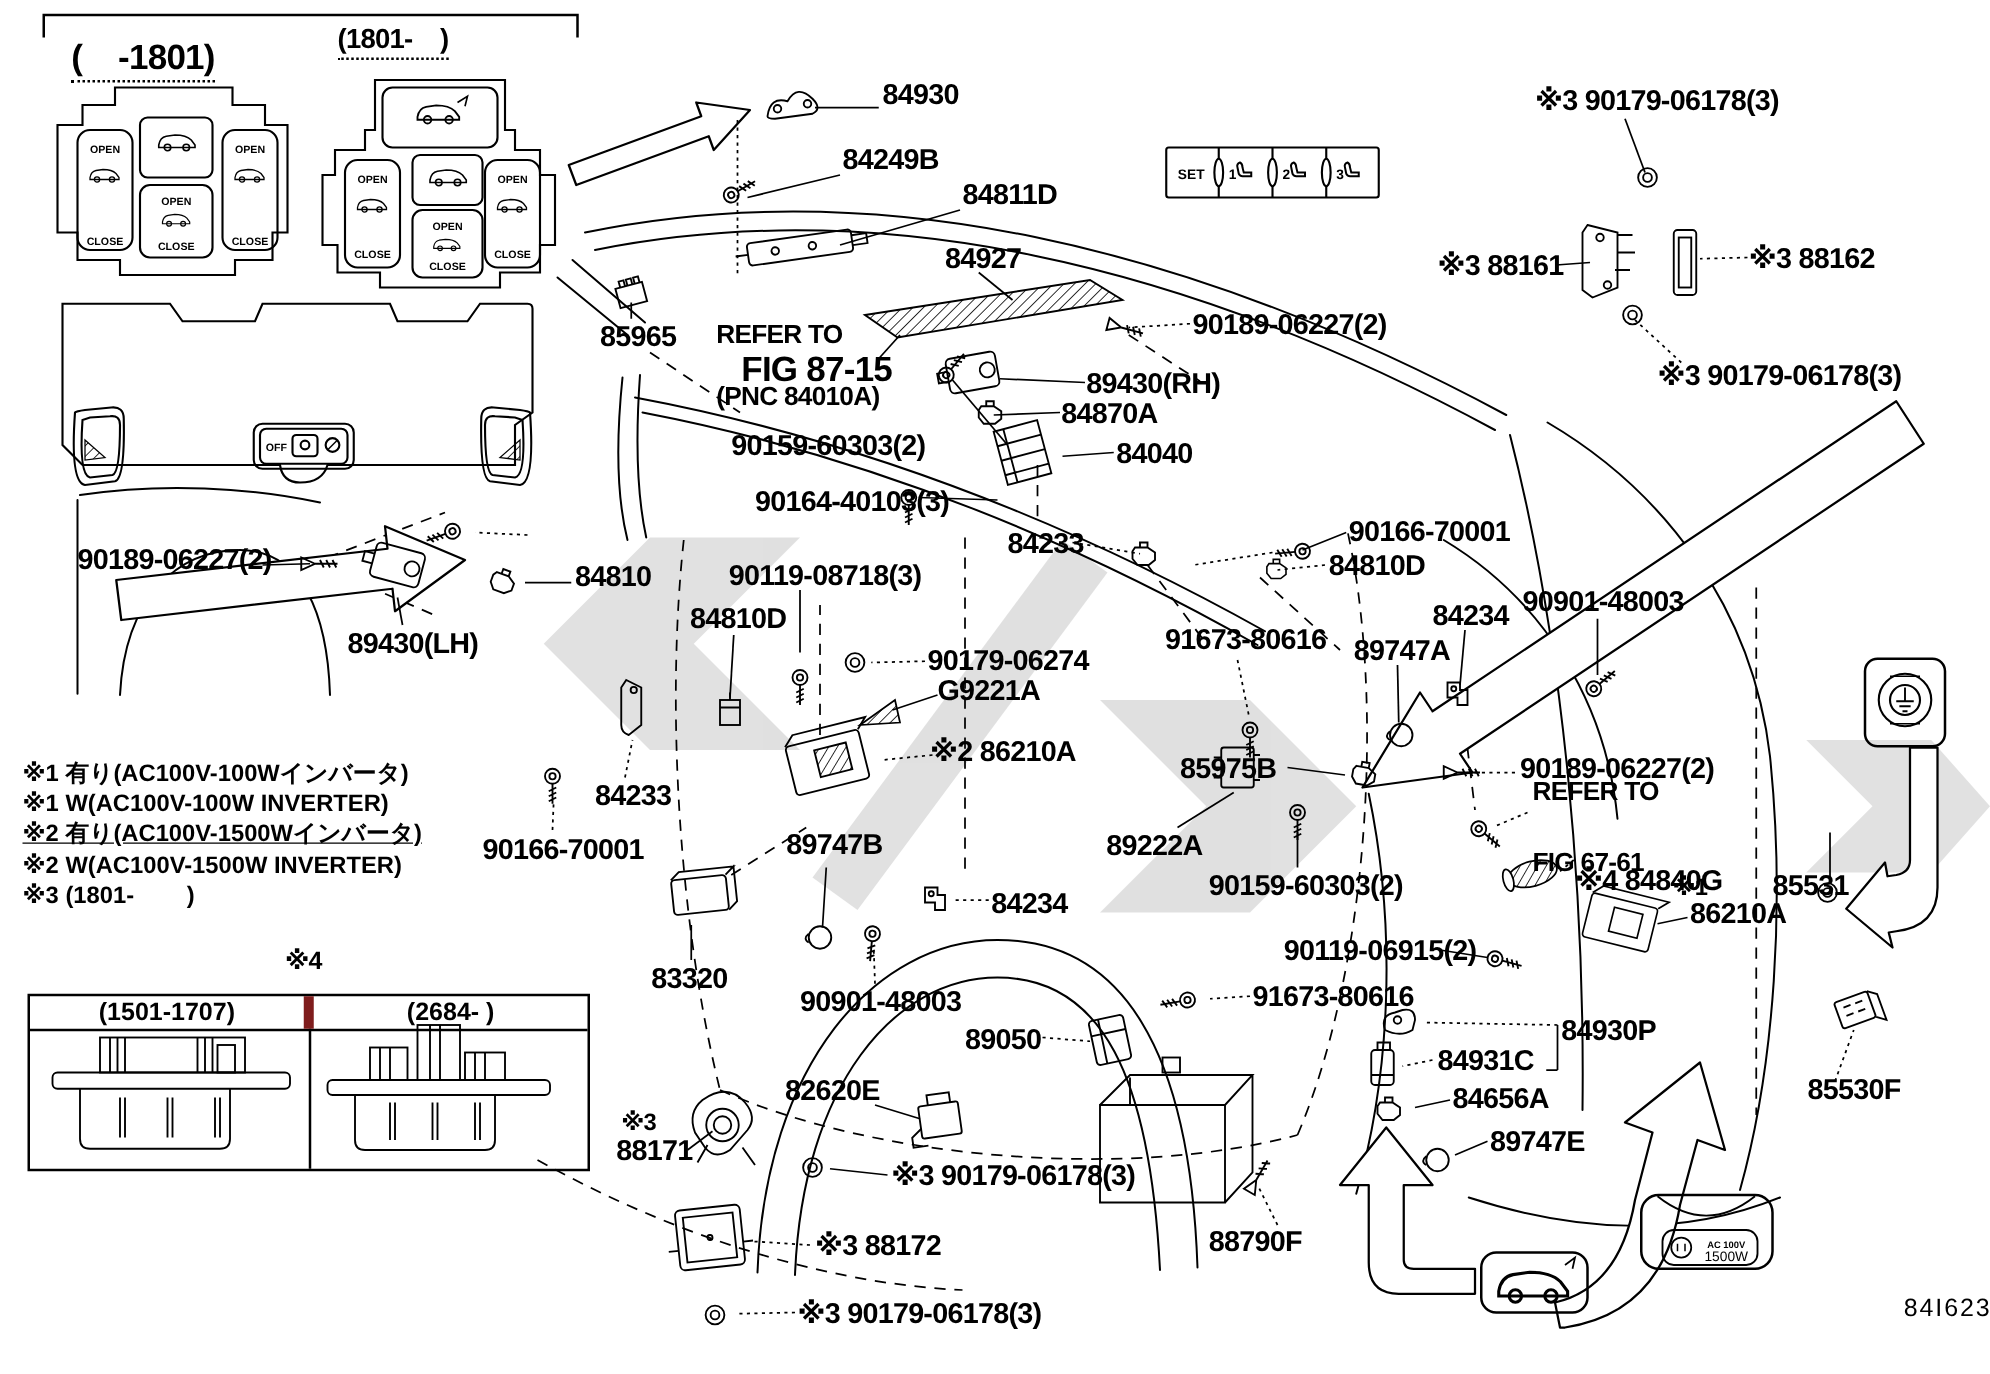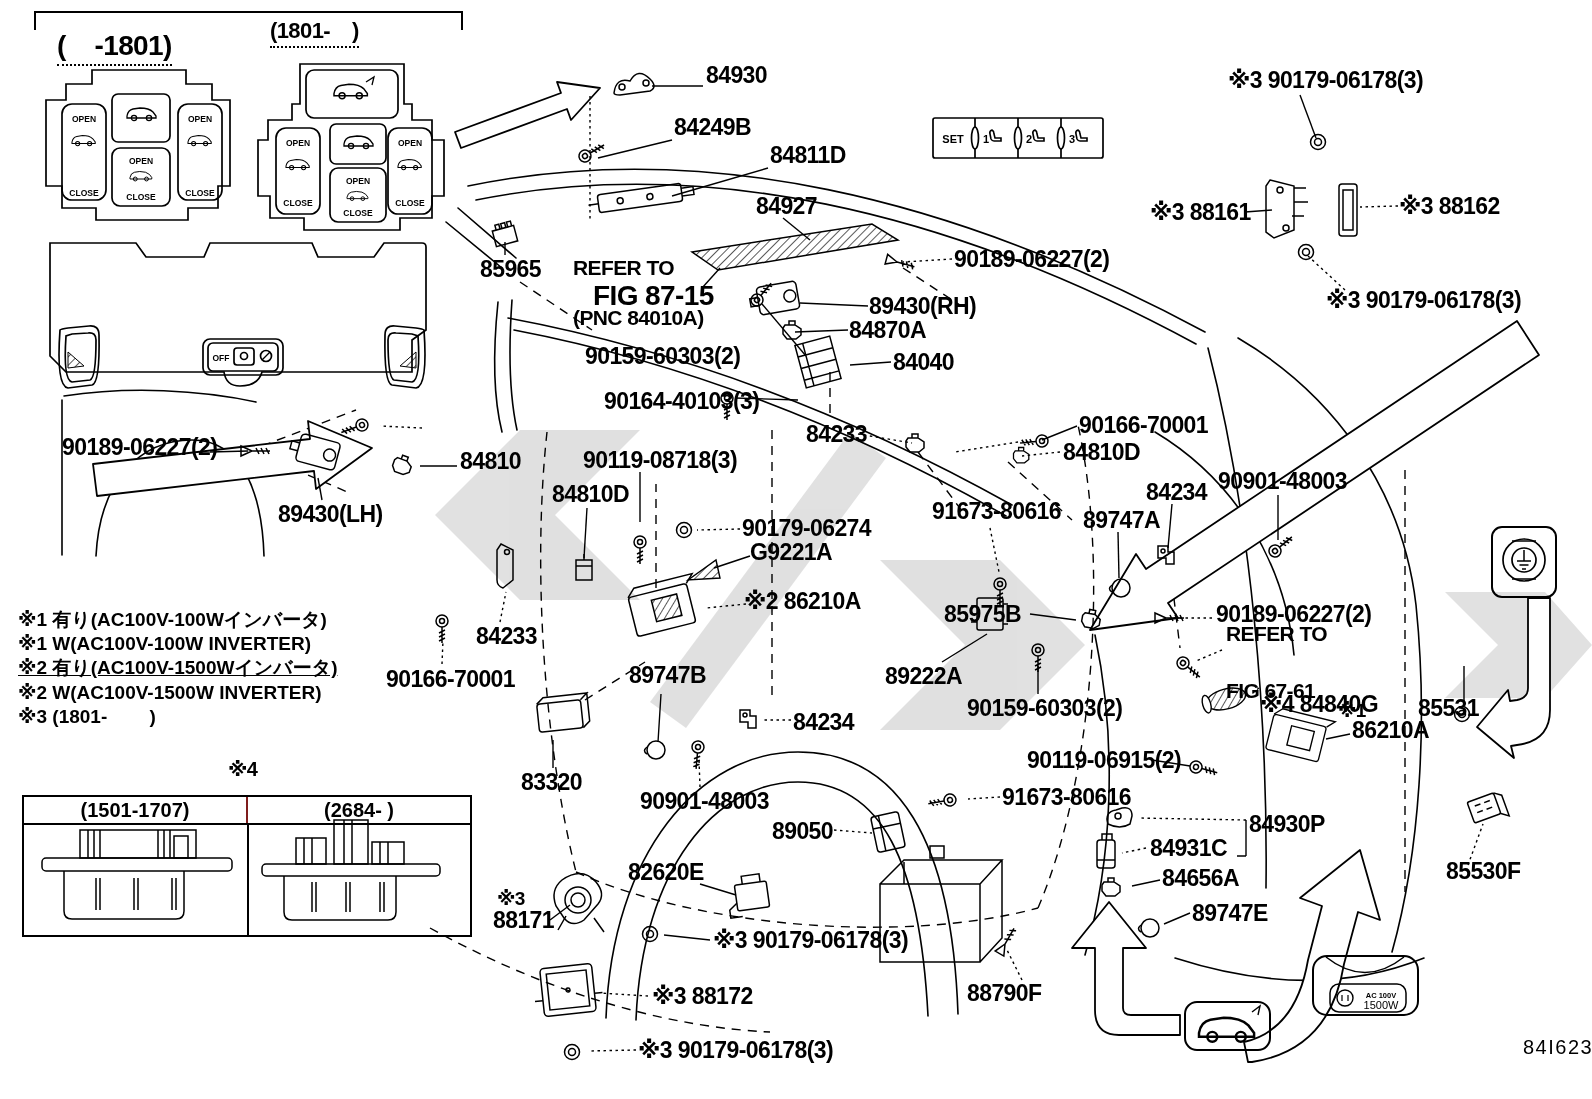--- a/index.html
+++ b/index.html
@@ -8,21 +8,21 @@
   svg{position:absolute;left:0;top:0;}
   .lbl{position:absolute;font-weight:bold;font-size:23px;line-height:1;color:#000;
        white-space:pre;letter-spacing:-0.6px;font-family:"Liberation Sans","DejaVu Sans",sans-serif;}
   .lbl.n{font-weight:normal;}
   .lbl.u{border-bottom:2px dotted #000;padding-bottom:4px;}
   .note{position:absolute;font-weight:bold;font-size:19px;line-height:1;color:#000;white-space:pre;
         font-family:"Liberation Sans","DejaVu Sans",sans-serif;}
   #table4{position:absolute;left:22px;top:795px;width:446px;height:138px;border:2px solid #000;}
   #table4 .hdr{display:flex;height:26px;border-bottom:2px solid #000;}
   #table4 .hdr div{flex:1;text-align:center;font-size:20px;font-weight:bold;line-height:26px;}
-  #table4 .hdr div:first-child{border-right:2px solid #7f1d1d;}
+  #table4 .hdr div:first-child{border-right:8px solid #7f1d1d;}
   #table4 .coldiv{position:absolute;left:223px;top:26px;bottom:0;width:0;border-left:2px solid #000;}
 </style>
 </head>
 <body>
 
 <div id="stage">
 
 <svg width="1592" height="1099" viewBox="0 0 1592 1099">
   <defs>
     <pattern id="ht" width="6" height="6" patternUnits="userSpaceOnUse" patternTransform="rotate(45)">

